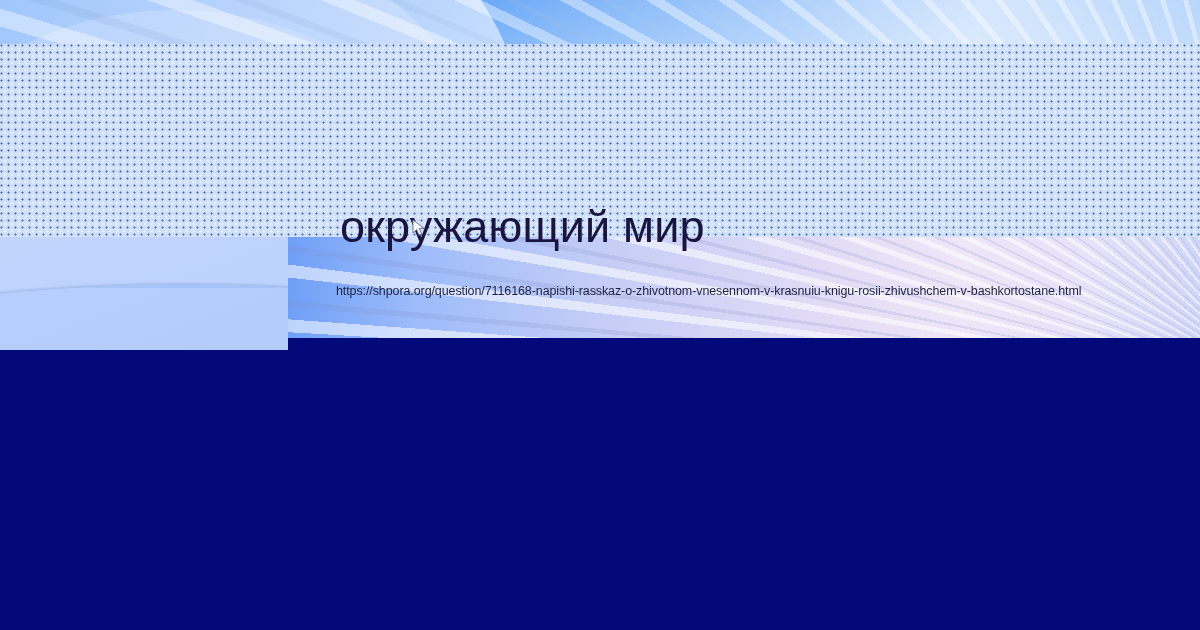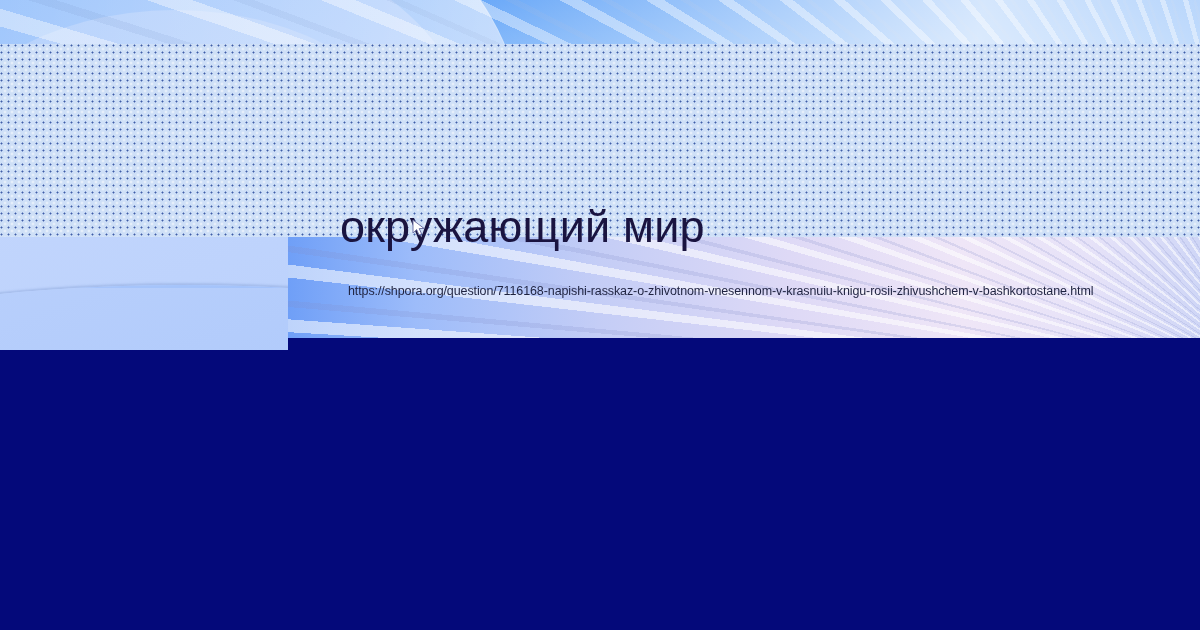--- a/index.html
+++ b/index.html
@@ -204,21 +204,20 @@
   }
   .url {
     position: absolute;
     left: 336px;
     top: 283px;
     font-size: 12.5px;
     line-height: 16px;
     color: #1f2340;
     white-space: nowrap;
     letter-spacing: -0.1px;
-    margin-left: 12px;
   }
 
   
   .cursor-artifact {
     position: absolute;
     left: 410px;
     top: 218px;
     width: 22px;
     height: 22px;
     pointer-events: none;

